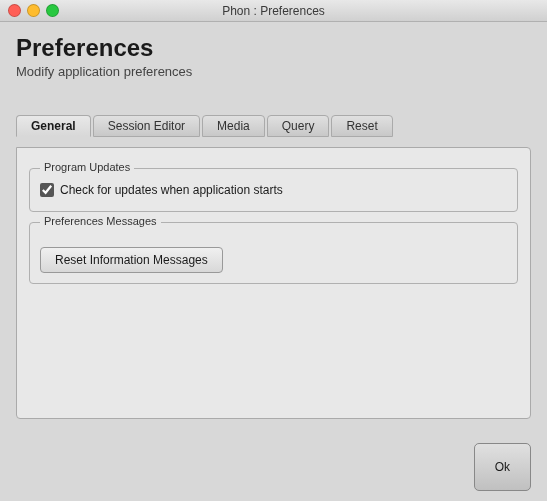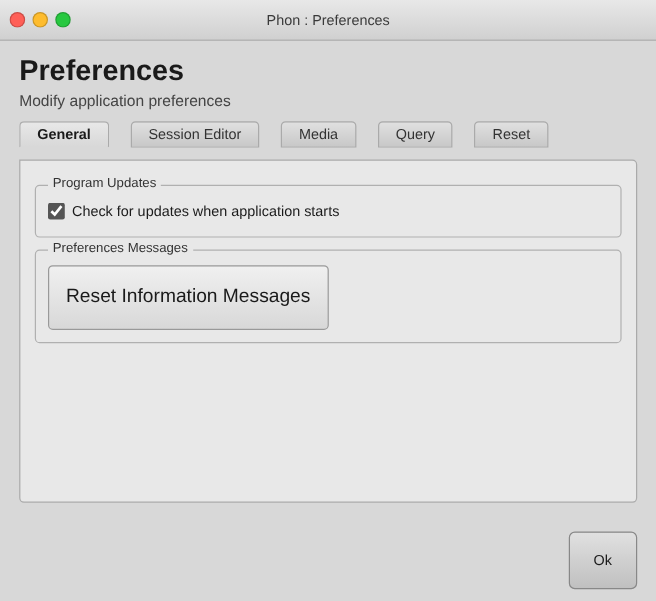--- a/index.html
+++ b/index.html
@@ -16,21 +16,21 @@
       font-size: 13px;
       color: #1a1a1a;
       display: flex;
       flex-direction: column;
       overflow: hidden;
     }
 
     
     .title-bar {
       background: linear-gradient(to bottom, #e8e8e8, #d0d0d0);
-      height: 34px;
+      height: 22px;
       display: flex;
       align-items: center;
       justify-content: center;
       border-bottom: 1px solid #b0b0b0;
       position: relative;
       flex-shrink: 0;
     }
 
     .title-bar-buttons {
       position: absolute;
@@ -76,23 +76,24 @@
 
     .page-subtitle {
       font-size: 13px;
       color: #444;
       margin-bottom: 10px;
     }
 
     
     .tabs-container {
       display: flex;
-      gap: 16px;
+      gap: 0;
       margin-bottom: 10px;
       align-items: flex-start;
+      margin-top: 26px;
     }
 
     .tab {
       padding: 3px 14px;
       font-size: 12px;
       border: 1px solid #aaa;
       background: linear-gradient(to bottom, #e0e0e0, #c8c8c8);
       cursor: pointer;
       color: #333;
       border-radius: 4px 4px 0 0;
@@ -156,28 +157,28 @@
       accent-color: #555;
     }
 
     .checkbox-label {
       font-size: 12px;
       color: #1a1a1a;
     }
 
     
     .reset-button {
-      padding: 17px 14px;
-      font-size: 16px;
+      padding: 5px 14px;
+      font-size: 12px;
       background: linear-gradient(to bottom, #f0f0f0, #d8d8d8);
       border: 1px solid #999;
       border-radius: 4px;
       cursor: pointer;
       color: #1a1a1a;
-      margin-top: 2px;
+      margin-top: 14px;
     }
 
     
     .footer {
       display: flex;
       justify-content: flex-end;
       align-items: center;
       padding: 8px 16px 10px 16px;
       background: #d8d8d8;
       flex-shrink: 0;

